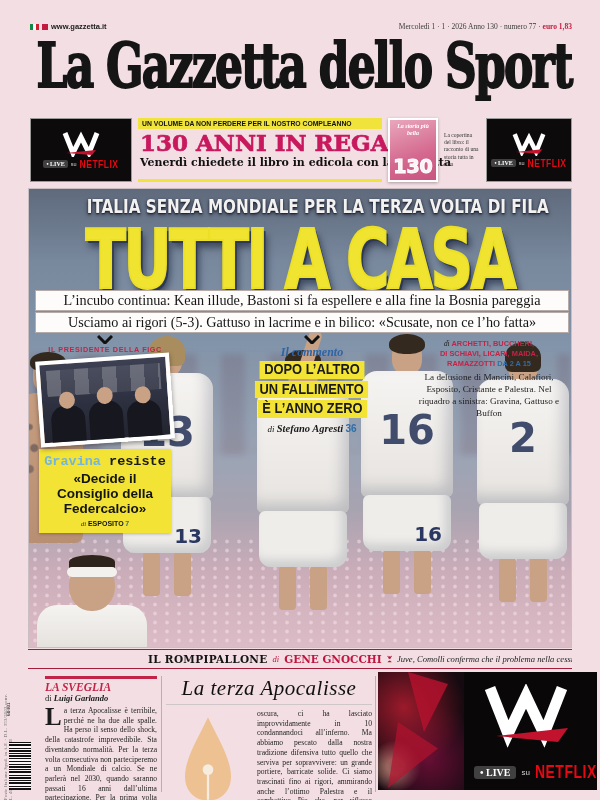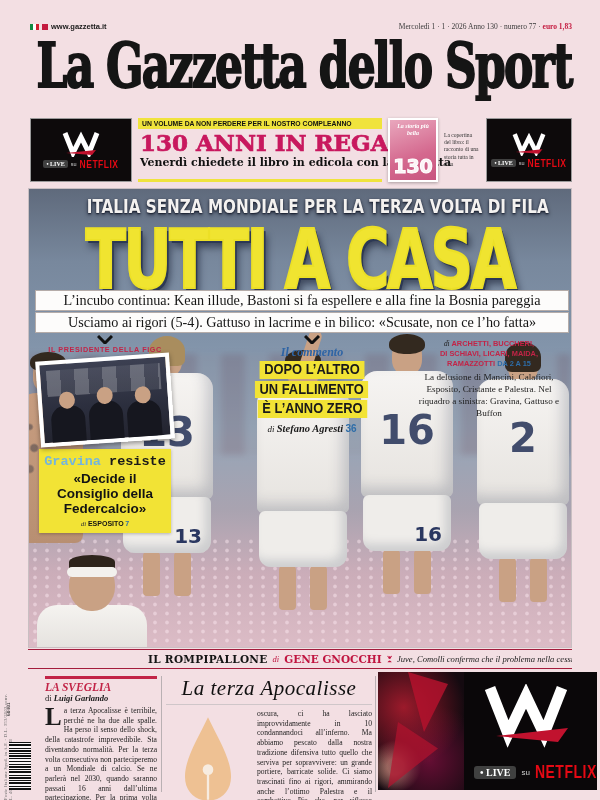--- a/index.html
+++ b/index.html
@@ -274,21 +274,21 @@
           <div class="headband"></div>
         </div>
       <div class="crouch-sh"></div>
     </div>
 
     <div class="bokeh"></div>
 
     <div class="h-kicker"><span>ITALIA SENZA MONDIALE PER LA TERZA VOLTA DI FILA</span></div>
     <div class="h-headline"><span>TUTTI A CASA</span></div>
     <div class="substrip s1">L’incubo continua: Kean illude, Bastoni si fa espellere e alla fine la Bosnia pareggia</div>
-    <div class="substrip s2">Usciamo ai rigori (5-4). Gattuso in lacrime e in bilico: «Scusate, non ce l’ho fatta»</div>
+    <div class="substrip s2">Usciamo ai rigori (5-3). Gattuso in lacrime e in bilico: «Scusate, non ce l’ho fatta»</div>
 
     <div class="inset-left">
       <div class="chev">
           <svg width="16" height="9">
             <polyline points="1,1 8,8 15,1" fill="none" stroke="#111" stroke-width="3"></polyline>
           </svg>
         </div>
       <div class="inset-label">IL PRESIDENTE DELLA FIGC</div>
       <div class="tilt-photo">
         <div class="backdrop"></div>

